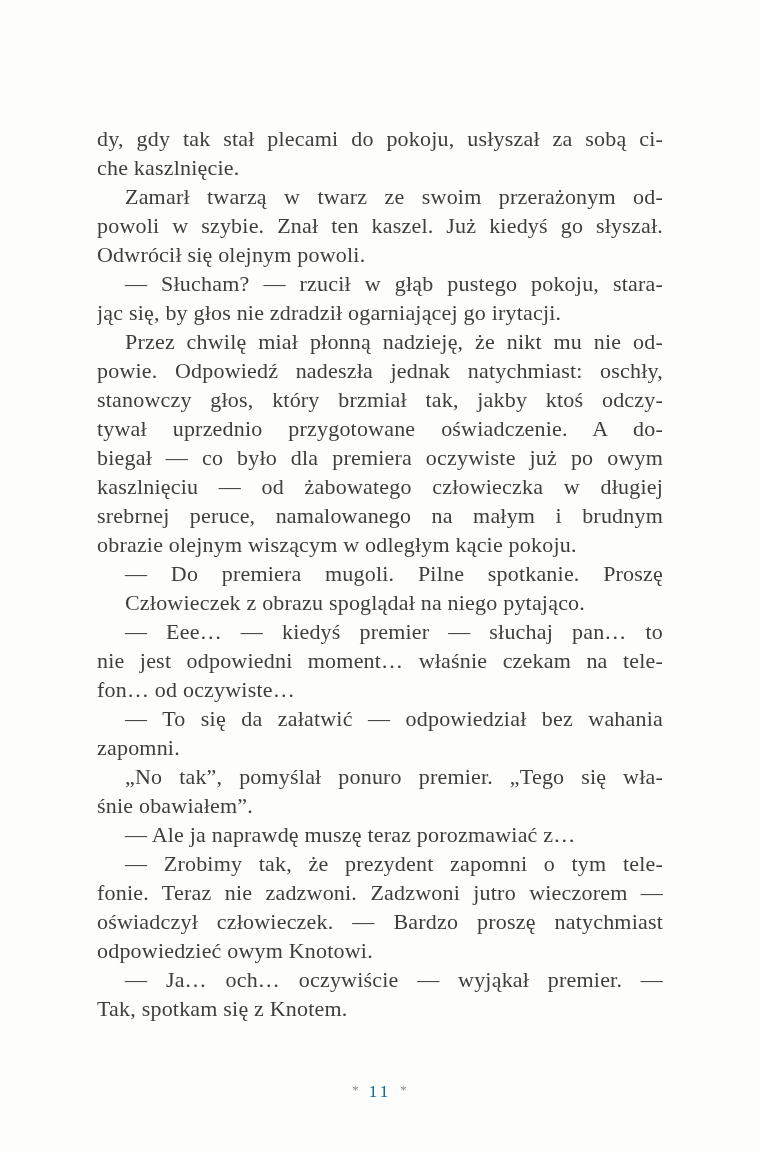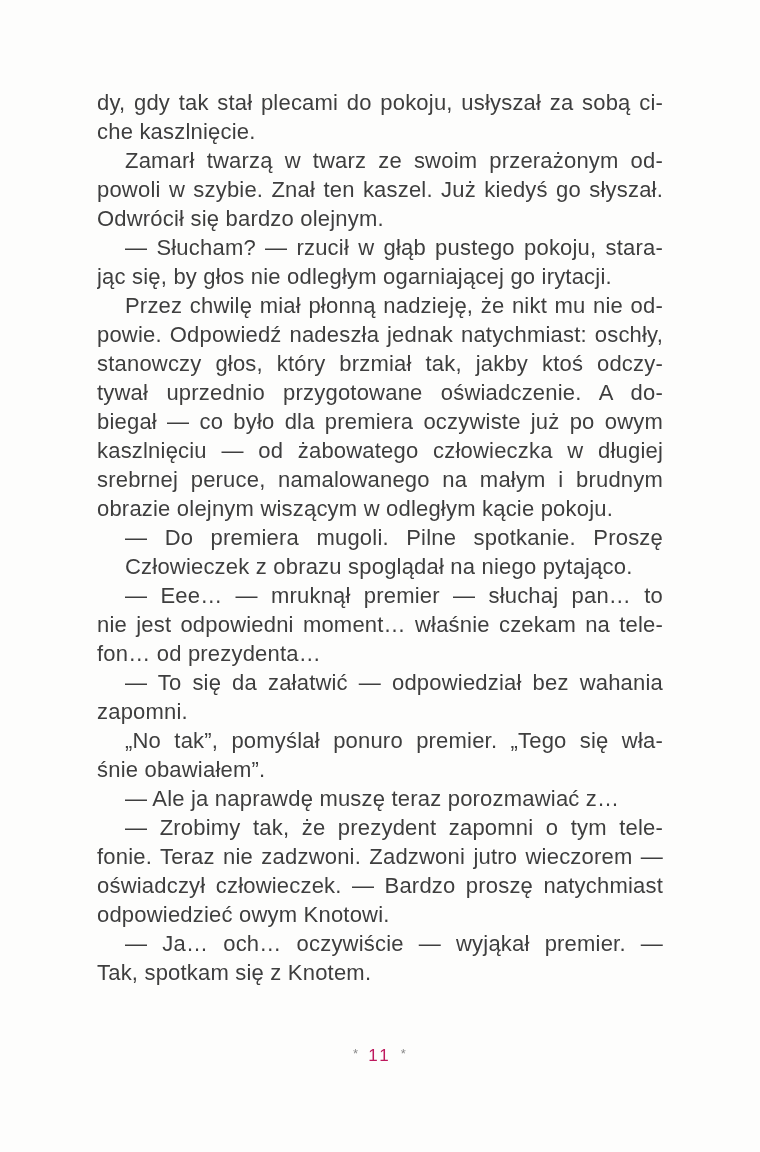--- a/index.html
+++ b/index.html
@@ -8,22 +8,23 @@
     width: 760px;
     height: 1152px;
     background: #fdfdfc;
     overflow: hidden;
   }
   .book-page {
     position: relative;
     width: 760px;
     height: 1012px;
     background: #fdfdfc;
-    font-family: Liberation Sans, sans-serif;
+    font-family: Liberation Serif, serif;
     color: #3e3e3e;
+    margin-top: 36px;
   }
   .page-text {
     position: absolute;
     left: 97px;
     top: 88px;
     width: 566px;
   }
   .paragraph { margin: 0; padding: 0; }
   .line {
     height: 29px;
@@ -53,62 +54,62 @@
   }
   .footer-ornament {
     font-size: 13px;
     color: #8a8a8a;
     position: relative;
     top: -3px;
     margin: 0 9px;
   }
   .footer-number {
     letter-spacing: 3px;
-    color: #be185d;
+    color: #0369a1;
   }
 </style>
 </head>
 <body style="background: rgb(253, 253, 252);">
 
 <div class="book-page" style="background: rgb(253, 253, 252); color: rgb(62, 62, 62);">
 
   <div class="page-text">
       <div class="paragraph">
         <div class="line">dy, gdy tak stał plecami do pokoju, usłyszał za sobą ci-</div>
         <div class="line last">che kaszlnięcie.</div>
       </div>
       <div class="paragraph">
         <div class="line indent">Zamarł twarzą w twarz ze swoim przerażonym od-</div>
         <div class="line">powoli w szybie. Znał ten kaszel. Już kiedyś go słyszał.</div>
-        <div class="line last">Odwrócił się bardzo olejnym.</div>
+        <div class="line last">Odwrócił się olejnym powoli.</div>
       </div>
       <div class="paragraph">
         <div class="line indent">— Słucham? — rzucił w głąb pustego pokoju, stara-</div>
-        <div class="line last">jąc się, by głos nie odległym ogarniającej go irytacji.</div>
+        <div class="line last">jąc się, by głos nie zdradził ogarniającej go irytacji.</div>
       </div>
       <div class="paragraph">
         <div class="line indent">Przez chwilę miał płonną nadzieję, że nikt mu nie od-</div>
         <div class="line">powie. Odpowiedź nadeszła jednak natychmiast: oschły,</div>
         <div class="line">stanowczy głos, który brzmiał tak, jakby ktoś odczy-</div>
         <div class="line">tywał uprzednio przygotowane oświadczenie. A do-</div>
         <div class="line">biegał — co było dla premiera oczywiste już po owym</div>
         <div class="line">kaszlnięciu — od żabowatego człowieczka w długiej</div>
         <div class="line">srebrnej peruce, namalowanego na małym i brudnym</div>
         <div class="line last">obrazie olejnym wiszącym w odległym kącie pokoju.</div>
       </div>
       <div class="paragraph">
         <div class="line indent">— Do premiera mugoli. Pilne spotkanie. Proszę</div>
       </div>
       <div class="paragraph">
         <div class="line last indent">Człowieczek z obrazu spoglądał na niego pytająco.</div>
       </div>
       <div class="paragraph">
-        <div class="line indent">— Eee… — mruknął premier — słuchaj pan… to</div>
+        <div class="line indent">— Eee… — kiedyś premier — słuchaj pan… to</div>
         <div class="line">nie jest odpowiedni moment… właśnie czekam na tele-</div>
-        <div class="line last">fon… od prezydenta…</div>
+        <div class="line last">fon… od oczywiste…</div>
       </div>
       <div class="paragraph">
         <div class="line indent">— To się da załatwić — odpowiedział bez wahania</div>
         <div class="line last">zapomni.</div>
       </div>
       <div class="paragraph">
         <div class="line indent">„No tak”, pomyślał ponuro premier. „Tego się wła-</div>
         <div class="line last">śnie obawiałem”.</div>
       </div>
       <div class="paragraph">

